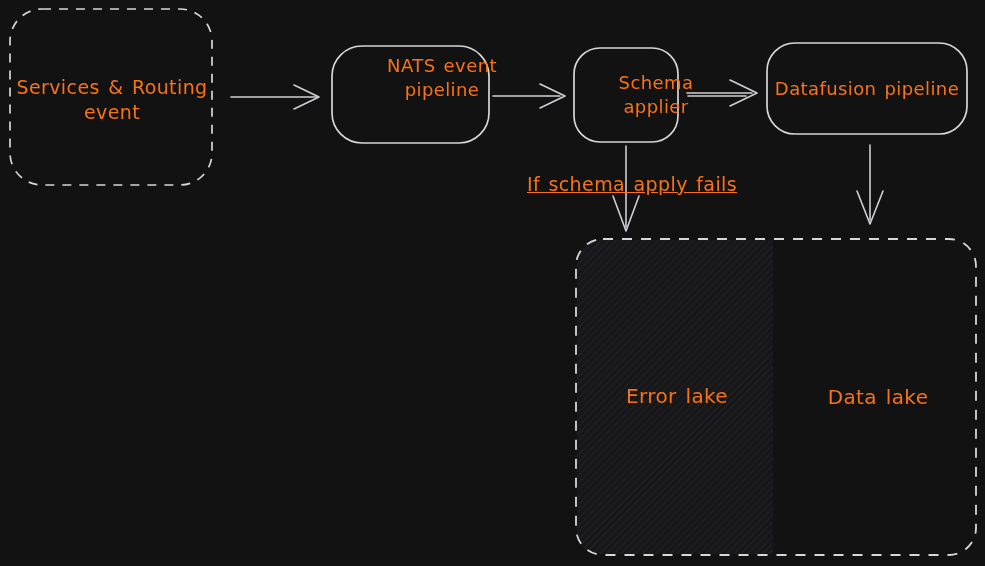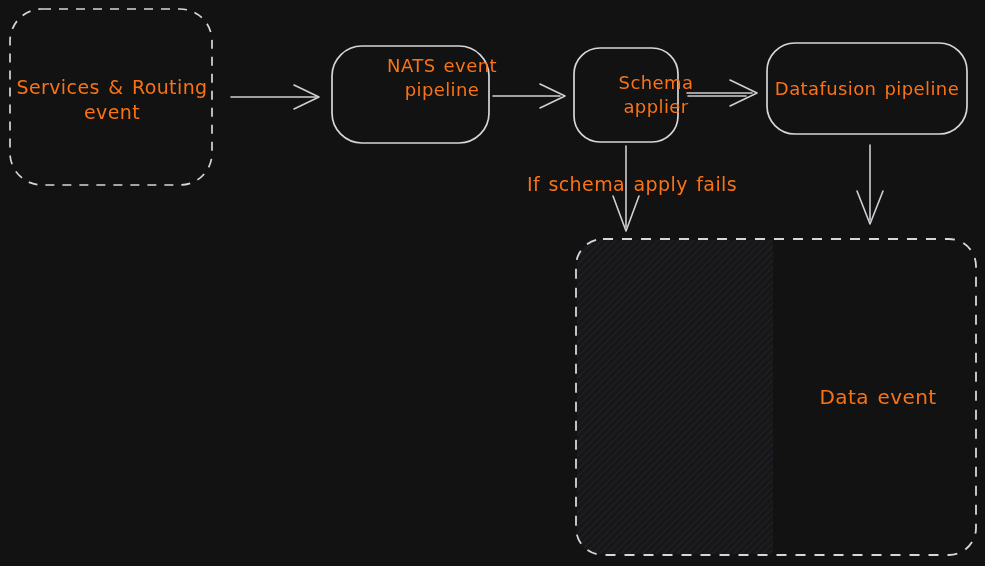--- a/index.html
+++ b/index.html
@@ -97,18 +97,19 @@
 
   <div class="node-label fs18" style="left:656px; top:71px;">
     <div>Schema</div>
     <div>applier</div>
   </div>
 
   <div class="node-label fs18" style="left:867px; top:77px;text-align:right;">
     <div>Datafusion pipeline</div>
   </div>
 
-  <div class="edge-label fs19" style="left:632px; top:172px;">If schema apply fails</div>
+  <div class="edge-label fs19" style="left:632px; top:172px;text-decoration:underline;">If schema apply fails</div>
 
+  <div class="node-label fs20" style="left:677px; top:383px;">Error lake</div>
 
-  <div class="node-label fs20" style="left:878px; top:384px;">Data event</div>
+  <div class="node-label fs20" style="left:878px; top:384px;">Data lake</div>
 
 </div>
 
 </body></html>

